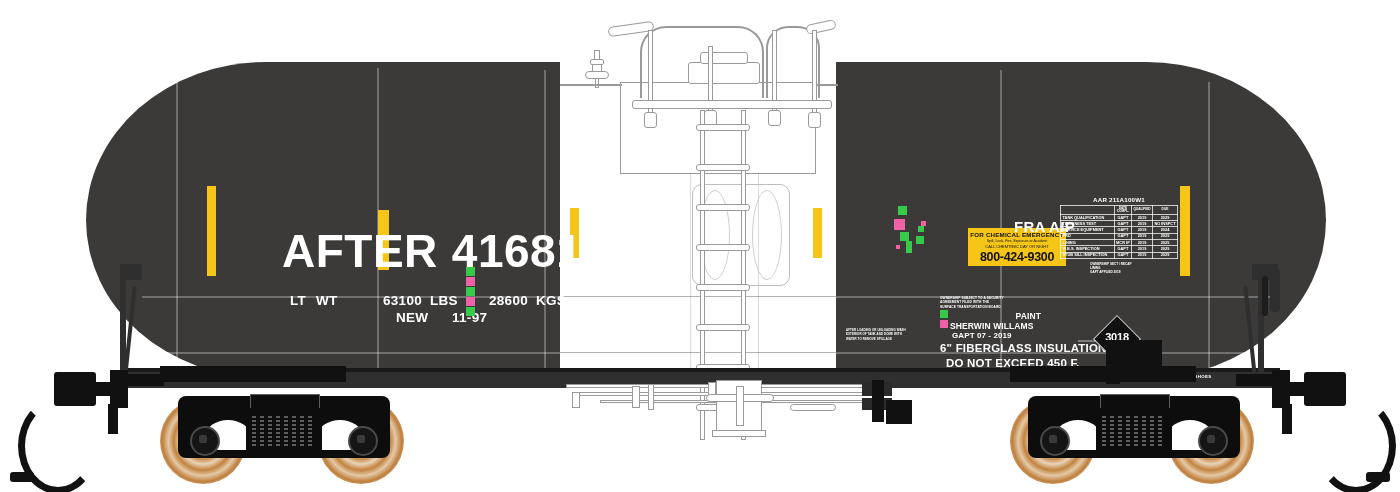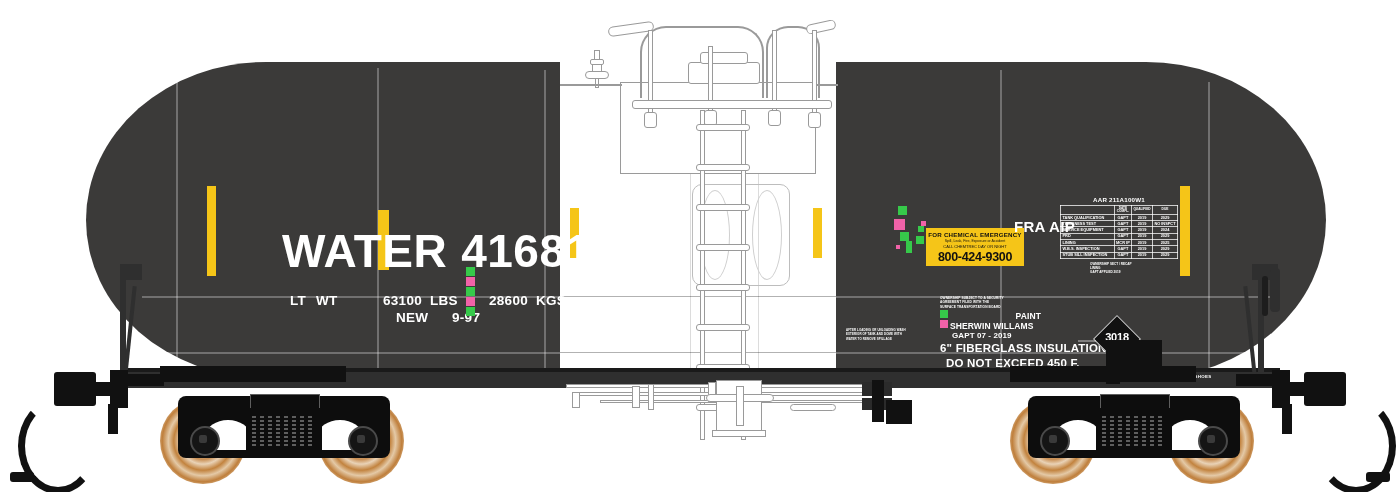--- a/index.html
+++ b/index.html
@@ -45,21 +45,21 @@
   .c-val2{width:58px;text-align:right;}
   .c-unit2{width:40px;text-align:left;padding-left:8px;}
 
   
   .chip{position:absolute;width:9px;height:9px;}
   .chip.g{background:#36c94a;}
   .chip.p{background:#f062a8;}
 
   
   #chem-placard{
-    left:926px;top:228px;width:98px;height:38px;background:#f5c518;
+    left:968px;top:228px;width:98px;height:38px;background:#f5c518;
     color:#111;text-align:center;
   }
   #chem-placard .l1{font-size:6.2px;font-weight:bold;margin-top:3px;letter-spacing:.2px;}
   #chem-placard .l2{font-size:3.6px;line-height:1.25;margin-top:1px;}
   #chem-placard .l3{font-size:4px;margin-top:.5px;}
   #chem-placard .phone{font-size:12.5px;font-weight:bold;margin-top:1px;letter-spacing:-.3px;}
 
   #fra-aip{left:1014px;top:218px;color:#fff;font-size:15px;font-weight:bold;letter-spacing:.3px;}
 
   
@@ -190,30 +190,30 @@
   <div class="abs seam" style="left:836px;top:296px;width:436px;height:1.5px;"></div>
   <div class="abs seam" style="left:836px;top:352px;width:438px;height:1.5px;"></div>
 
   <div class="abs ystripe" style="left:207px;top:186px;width:9px;height:90px;"></div>
   <div class="abs ystripe" style="left:378px;top:210px;width:11px;height:60px;"></div>
   <div class="abs ystripe" style="left:570px;top:208px;width:9px;height:50px;"></div>
   <div class="abs ystripe" style="left:813px;top:208px;width:9px;height:50px;"></div>
   <div class="abs ystripe" style="left:1180px;top:186px;width:10px;height:90px;"></div>
 
   <div class="abs nosel" id="reporting-marks">
-    <span>WATER</span><span class="num">41681</span>
+    <span>AFTER</span><span class="num">41681</span>
   </div>
 
 
   <div class="capdata nosel" style="left:290px;top:293px;">
     <span class="c-lbl">LT</span><span class="c-lbl2">WT</span><span class="c-val">63100</span><span class="c-unit">LBS</span><span class="c-val2">28600</span><span class="c-unit2">KGS</span>
   </div>
 
   <div class="capdata nosel" style="left:396px;top:310px;">
-    <span style="display:inline-block;width:56px;">NEW</span><span>9-97</span>
+    <span style="display:inline-block;width:56px;">NEW</span><span>11-97</span>
   </div>
 
   <div class="chip g" style="left:466px;top:267px;"></div>
   <div class="chip p" style="left:466px;top:277px;"></div>
   <div class="chip g" style="left:466px;top:287px;"></div>
   <div class="chip p" style="left:466px;top:297px;"></div>
   <div class="chip g" style="left:466px;top:307px;"></div>
 
   <div class="chip g" style="left:898px;top:206px;"></div>
   <div class="chip p" style="left:894px;top:219px;width:11px;height:11px;"></div>

